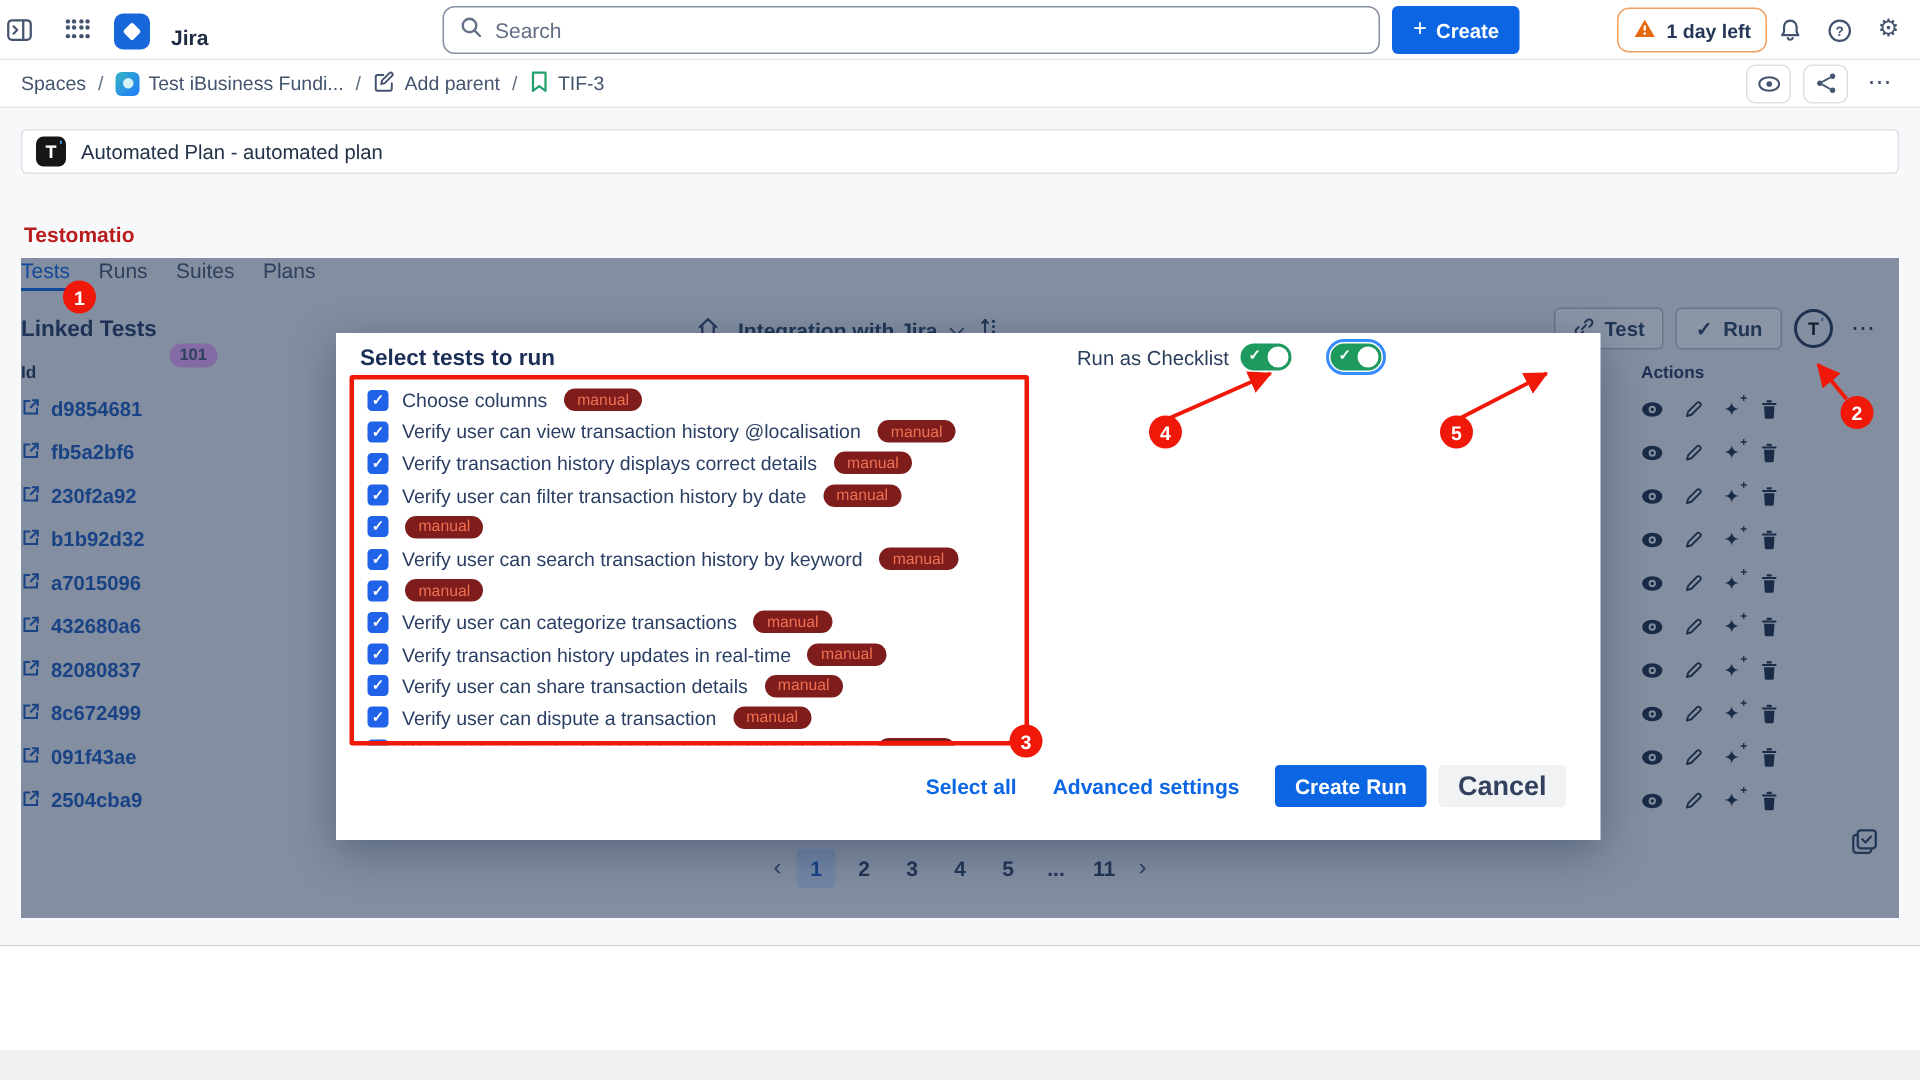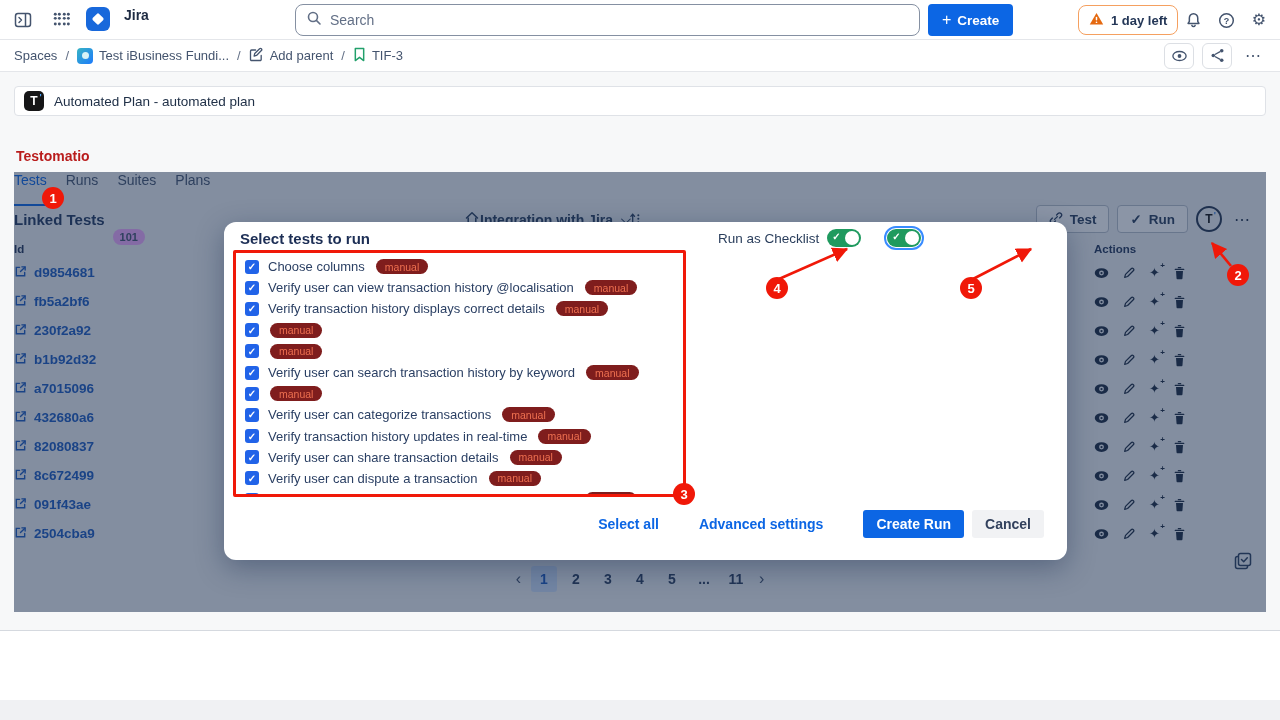--- a/index.html
+++ b/index.html
@@ -3,21 +3,21 @@
 <meta charset="utf-8">
 <style>
   * { margin:0; padding:0; box-sizing:border-box; }
   html,body { width:1280px; height:720px; overflow:hidden; }
   body { font-family:"Liberation Sans", sans-serif; background:#fff; color:#172b4d; }
   .page { position:relative; width:1280px; height:720px; background:#f7f8f9; }
 
   
   .topnav { position:absolute; left:0; top:0; width:1280px; height:40px; background:#fff;
             border-bottom:1px solid #e4e6ea; display:flex; align-items:center; z-index:40; }
-  .tn-left { display:flex; align-items:flex-start; gap:12px; padding-left:10px; }
+  .tn-left { display:flex; align-items:flex-end; gap:12px; }
   .icon-btn { display:flex; align-items:center; justify-content:center; width:26px; height:26px; border-radius:4px; cursor:pointer; }
   .jira-logo { width:24px; height:24px; border-radius:6px; background:#1868db; display:flex; align-items:center; justify-content:center; }
   .app-name { font-size:14px; font-weight:700; color:#1e2b42; margin-left:2px; }
   .searchbox { position:absolute; left:295px; top:4px; width:625px; height:32px; border:1px solid #8590a2;
                border-radius:8px; background:#fff; display:flex; align-items:center; padding:0 10px; gap:8px; }
   .searchbox input { border:none; outline:none; font-size:14px; color:#44546e; width:100%;
                      font-family:"Liberation Sans", sans-serif; background:transparent; }
   .searchbox input::placeholder { color:#626f86; }
   .create-btn { position:absolute; left:928px; top:4px; height:32px; padding:0 14px; background:#0c66e4; color:#fff;
                 border:none; border-radius:4px; font-size:13.5px; font-weight:600; display:flex; align-items:center; gap:6px; cursor:pointer;
@@ -51,27 +51,27 @@
   .tlogo-sq b { position:relative; }
   .tlogo-sq b::after { content:"'"; color:#4da9ff; font-size:9px; position:absolute; top:-2px; right:-4px; }
   .plan-title { font-size:13.5px; color:#213148; }
 
   
   .widget-heading { position:absolute; left:16px; top:148px; font-size:14px; font-weight:700; color:#b91c1c; }
 
   
   .widget { position:absolute; left:14px; top:172px; width:1252px; height:440px; background:#eef0f2; overflow:hidden; }
   .tabs { height:26px; display:flex; align-items:flex-start; gap:19px; font-size:14px; color:#44546e; }
-  .tab { cursor:pointer; padding-bottom:16px; }
+  .tab { cursor:pointer; padding-bottom:4px; }
   .tab.active { color:#0c66e4; border-bottom:2px solid #0c66e4; }
   .wtoolbar { height:42px; display:flex; align-items:center; padding:0 12px 0 0; position:relative; }
   .lt-label { font-size:15px; font-weight:700; color:#23395e; }
   .lt-count { margin-left:8px; font-size:11px; font-weight:600; color:#44546e; background:#f0abfc;
               border-radius:10px; padding:2px 7px;margin-top:36px; }
-  .branch { position:absolute; left:450px; top:4px; display:flex; align-items:center; height:36px; }
+  .branch { position:absolute; left:450px; top:4px; display:flex; align-items:center; gap:12px; height:36px; }
   .branch-label { font-size:14px; font-weight:600; color:#2c415f; cursor:pointer; display:flex; align-items:center; gap:8px; }
   .chev { width:7px; height:7px; border-right:1.6px solid #2c415f; border-bottom:1.6px solid #2c415f;
           transform:rotate(45deg) translateY(-2px); display:inline-block; }
   .wt-buttons { margin-left:auto; display:flex; align-items:center; gap:8px; }
   .wbtn { display:flex; align-items:center; gap:7px; background:#fff; border:1px solid #b9c0cb; border-radius:4px;
           height:28px; padding:0 12px; font-size:13.5px; font-weight:600; color:#2a3e5c; cursor:pointer; }
   .tcircle { width:26px; height:26px; border:2px solid #25354e; border-radius:50%; display:flex; align-items:center;
              justify-content:center; font-weight:700; font-size:12px; color:#111; cursor:pointer; position:relative; }
   .tcircle::after { content:"'"; color:#2f7de0; font-size:9px; position:absolute; top:2px; right:4px; }
   .wmore { font-size:16px; color:#25354e; cursor:pointer; padding:0 4px; }
@@ -85,43 +85,43 @@
   .sparkle-wrap::after { content:"+"; position:absolute; right:-5px; top:-4px; font-size:8px; font-weight:700; color:#1c2b41; }
   .pagination { margin-top:18px; display:flex; align-items:center; justify-content:center; gap:6px; }
   .page-num { min-width:26px; height:26px; display:flex; align-items:center; justify-content:center; font-size:14px;
               font-weight:600; color:#2c3e5d; border-radius:3px; cursor:pointer; }
   .page-num.current { background:#cfe1fb; color:#1d5bbf; }
   .page-arrow { color:#44546e; font-size:16px; cursor:pointer; padding:0 4px; }
   .multiselect { position:absolute; right:14px; top:380px; cursor:pointer; }
   .dim-overlay { position:absolute; inset:0; background:rgba(23,43,77,0.5); z-index:4; }
 
   
-  .modal { position:absolute; left:224px; top:222px; width:843px; height:338px; background:#fff; border-radius:12px;
+  .modal { position:absolute; left:224px; top:222px; width:843px; height:338px; background:#fff; border-radius:0;
            box-shadow:0 8px 28px rgba(9,30,66,0.35); z-index:10; }
   .modal-title { position:absolute; left:16px; top:8px; font-size:15px; font-weight:700; color:#1c2e55; }
   .toggles { position:absolute; left:494px; top:7px; display:flex; align-items:center; gap:26px; }
   .toggle-group { display:flex; align-items:center; gap:8px; }
   .toggle-label { font-size:13.5px; color:#2a3e5c; }
   .toggle { width:34px; height:18px; border-radius:9px; background:#1f9a5f; position:relative; cursor:pointer; flex:none; }
   .toggle .t-check { position:absolute; left:5px; top:2px; color:#fff; font-size:10px; font-weight:700; }
   .toggle .knob { position:absolute; right:2px; top:2px; width:14px; height:14px; border-radius:50%; background:#fff; }
   .toggle.focused { outline:2px solid #388bff; outline-offset:1px; }
   .test-list { position:absolute; left:10px; top:29px; width:452px; height:246px; overflow:hidden; padding:5px 0 0 11px; }
   .test-item { height:21.2px; display:flex; align-items:center; gap:9px; }
   .cbx { width:14px; height:14px; border-radius:3px; background:#2163e8; color:#fff; font-size:10px; font-weight:700;
          display:flex; align-items:center; justify-content:center; cursor:pointer; flex:none; }
   .test-label { font-size:13px; color:#2a3f63; }
   .badge { font-size:10.5px; color:#ee7050; background:#7f1d1d; border-radius:9px; padding:1.5px 9px; margin-left:2px; }
-  .modal-footer { position:absolute; right:23px; top:288px; display:flex; align-items:center; gap:40px; }
+  .modal-footer { position:absolute; right:23px; top:288px; display:flex; align-items:center; gap:24px; }
   .m-link { font-size:14px; font-weight:600; color:#0c66e4; cursor:pointer; }
   .m-btns { display:flex; gap:8px; }
   .btn-primary { background:#0c66e4; color:#fff; border:none; border-radius:3px; height:28px; padding:0 13px;
                  font-size:14px; font-weight:600; cursor:pointer; font-family:"Liberation Sans", sans-serif; }
   .btn-subtle { background:#f1f2f4; color:#32415d; border:none; border-radius:3px; height:28px; padding:0 13px;
-                font-size:14px; font-weight:600; cursor:pointer; font-family:"Liberation Sans", sans-serif; }
+                font-size:18px; font-weight:600; cursor:pointer; font-family:"Liberation Sans", sans-serif; }
 
   
   .anno-layer { position:absolute; inset:0; z-index:30; pointer-events:none; }
   .anno-rect { position:absolute; left:233px; top:250px; width:453px; height:247px; border:3px solid #f01808; border-radius:2px; }
   .anno-circle { position:absolute; width:22px; height:22px; border-radius:50%; background:#f01808; color:#fff;
                  font-size:13px; font-weight:700; display:flex; align-items:center; justify-content:center; }
   .ac1 { left:42px;  top:187px; }
   .ac2 { left:1227px; top:264px; }
   .ac3 { left:673px; top:483px; }
   .ac4 { left:766px; top:277px; }
@@ -740,20 +740,21 @@
         </div>
 
         <div class="test-item">
           <span class="cbx">✓</span>
           <span class="test-label">Verify transaction history displays correct details</span>
           <span class="badge">manual</span>
         </div>
 
         <div class="test-item">
           <span class="cbx">✓</span>
+          <span class="test-label">Verify user can filter transaction history by date</span>
           <span class="badge">manual</span>
         </div>
 
         <div class="test-item">
           <span class="cbx">✓</span>
           <span class="badge">manual</span>
         </div>
 
         <div class="test-item">
           <span class="cbx">✓</span>

